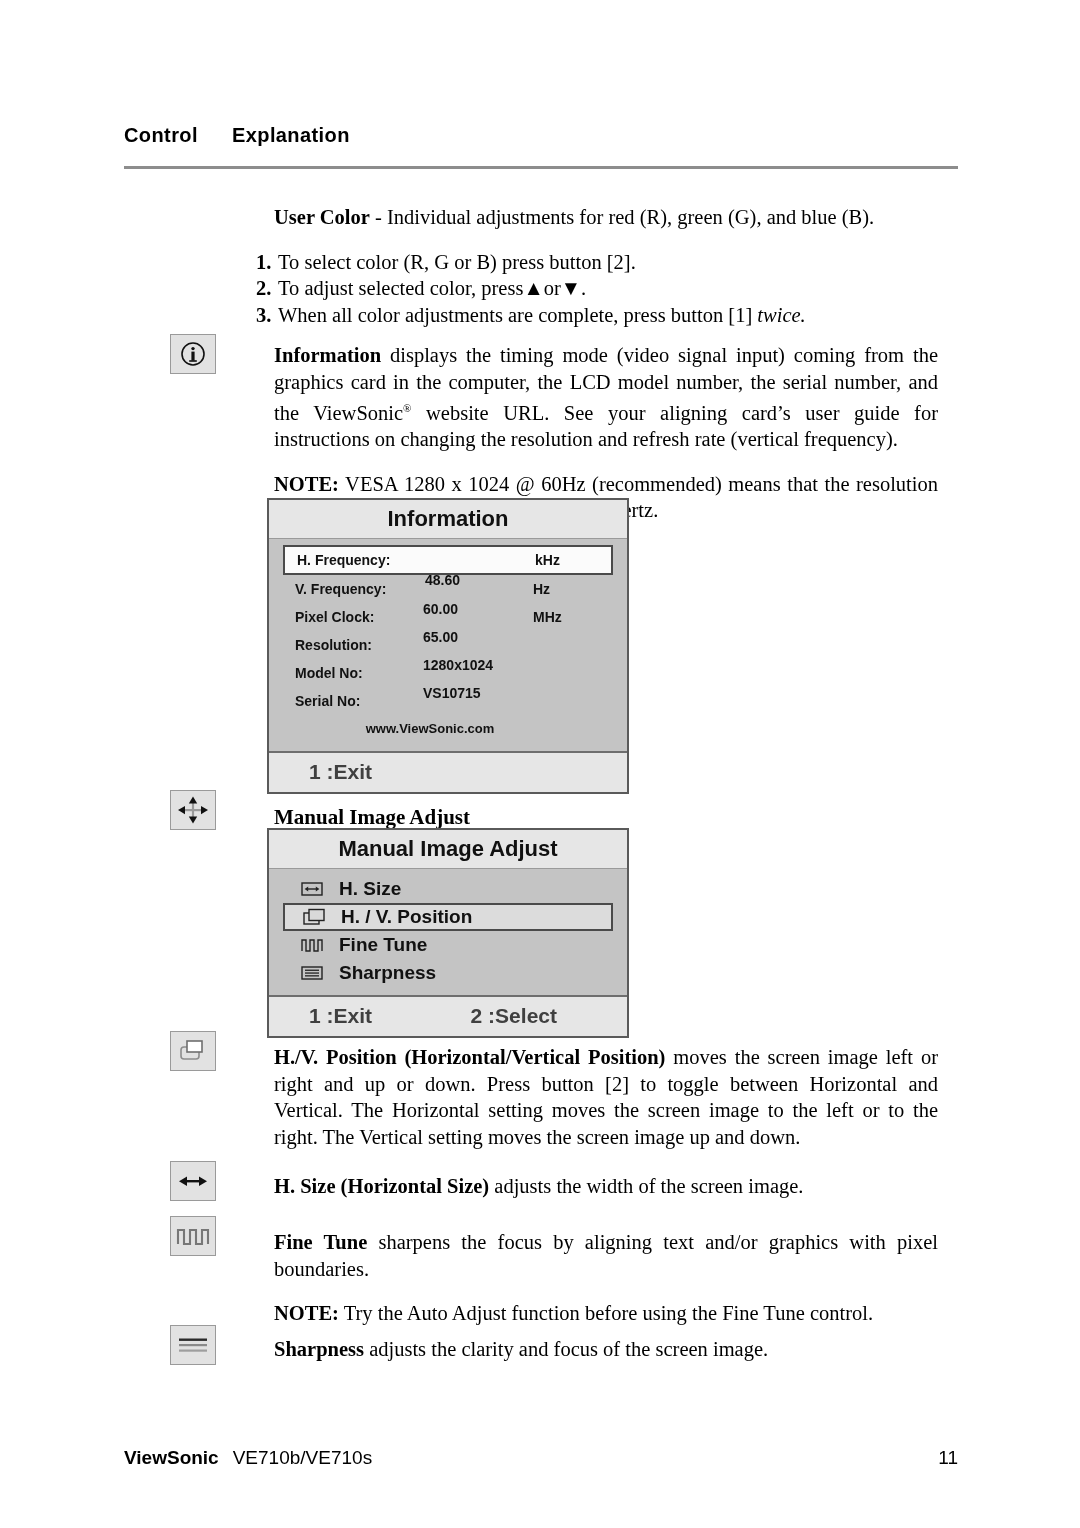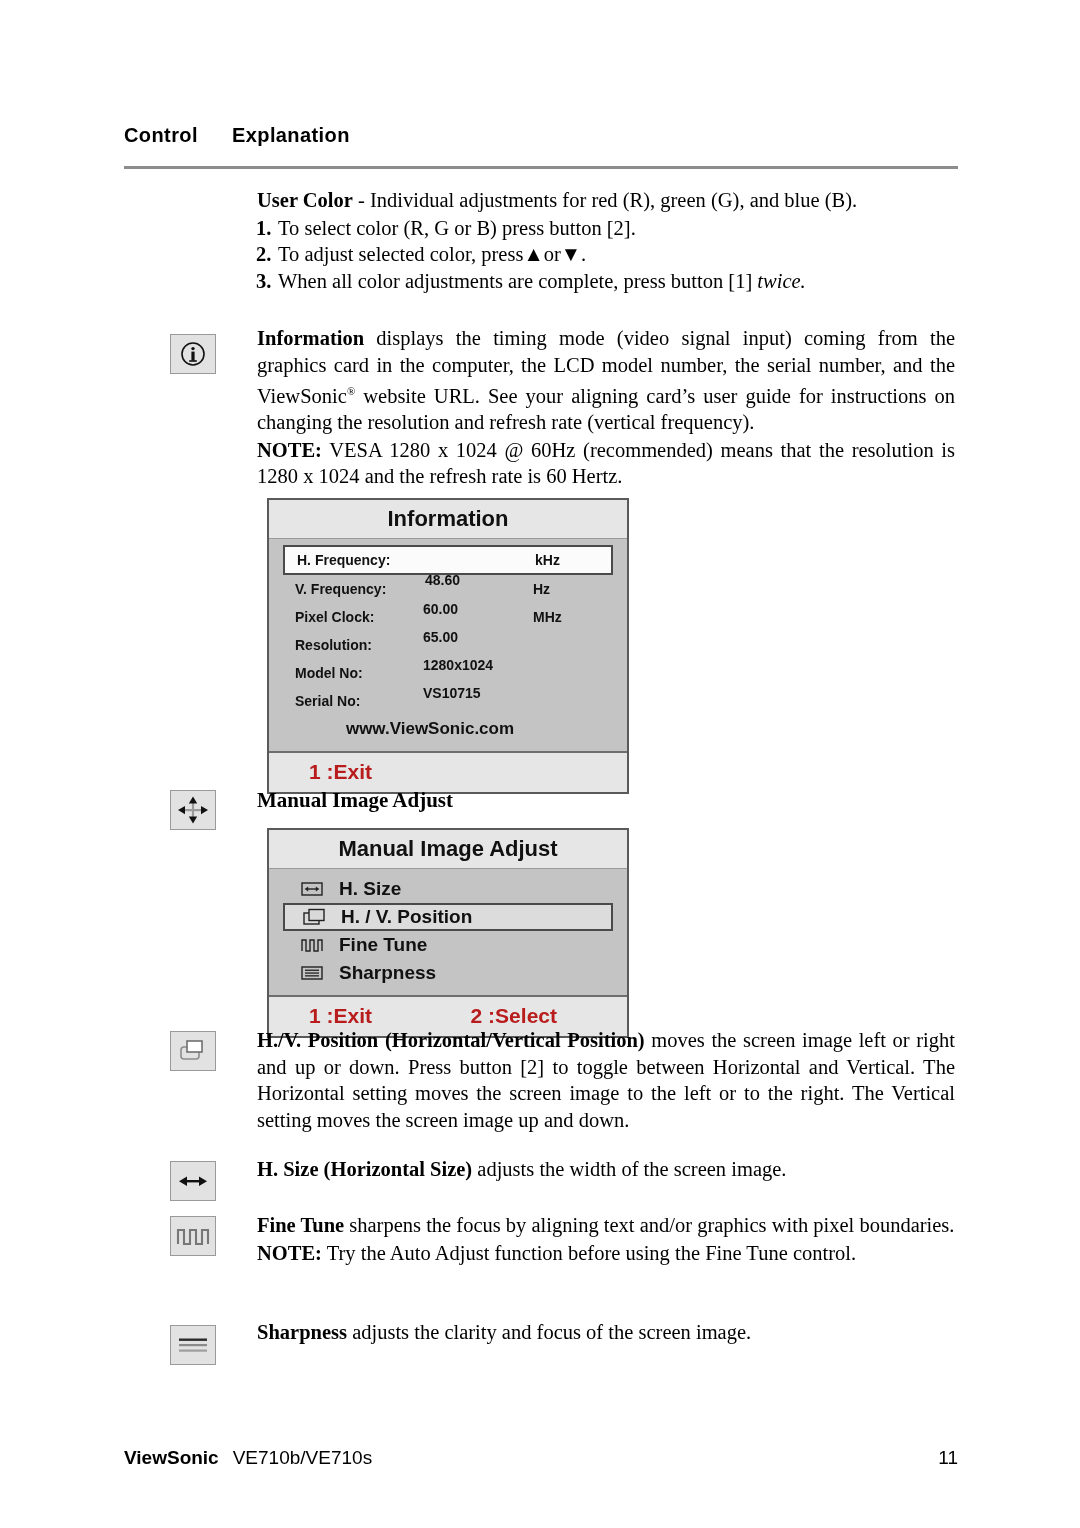--- a/index.html
+++ b/index.html
@@ -49,21 +49,21 @@
   
   .col {
     position: absolute;
     left: 256px;
     width: 700px;
     font-size: 20.5px;
     line-height: 26.5px;
   }
   .col.just { text-align: justify; }
   .col.just > p { text-align: justify; text-align-last: left; }
-  p { margin: 1px; }
+  p { margin: 18px; }
   b, .b { font-weight: bold; }
   .it { font-style: italic; }
   .sup { font-size: 11px; vertical-align: super; }
 
   .numline {
     display: flex;
     align-items: baseline;
   }
   .numline .num {
     font-weight: bold;
@@ -106,21 +106,21 @@
     background: #c4c4c4;
     padding: 6px 0 8px;
   }
   .osd-foot {
     background: #e6e6e6;
     border-top: 2px solid #6e6e6e;
     font-weight: bold;
     font-size: 21px;
     padding: 7px 0 8px;
     display: flex;
-    color: #b91c1c;
+    color: #404040;
   }
   .osd-foot .f1 { padding-left: 40px; }
   .osd-foot .f2 { margin-left: auto; padding-right: 70px; }
 
   
   .inforow {
     display: flex;
     align-items: center;
     font-weight: bold;
     font-size: 14px;
@@ -134,21 +134,21 @@
     background: #fbfbfb;
     border: 2px solid #4a4a4a;
     height: 30px;
   }
   .inforow .lbl { width: 128px; flex: 0 0 128px; }
   .inforow .val { width: 110px; flex: 0 0 110px; margin-top: 39px; }
   .inforow .unit { flex: 0 0 auto; }
   .infourl {
     text-align: center;
     font-weight: bold;
-    font-size: 17px;
+    font-size: 13px;
     height: 28px;
     line-height: 28px;
     color: #111;
     padding-right: 36px;
   }
 
   
   .mrow {
     display: flex;
     align-items: center;

